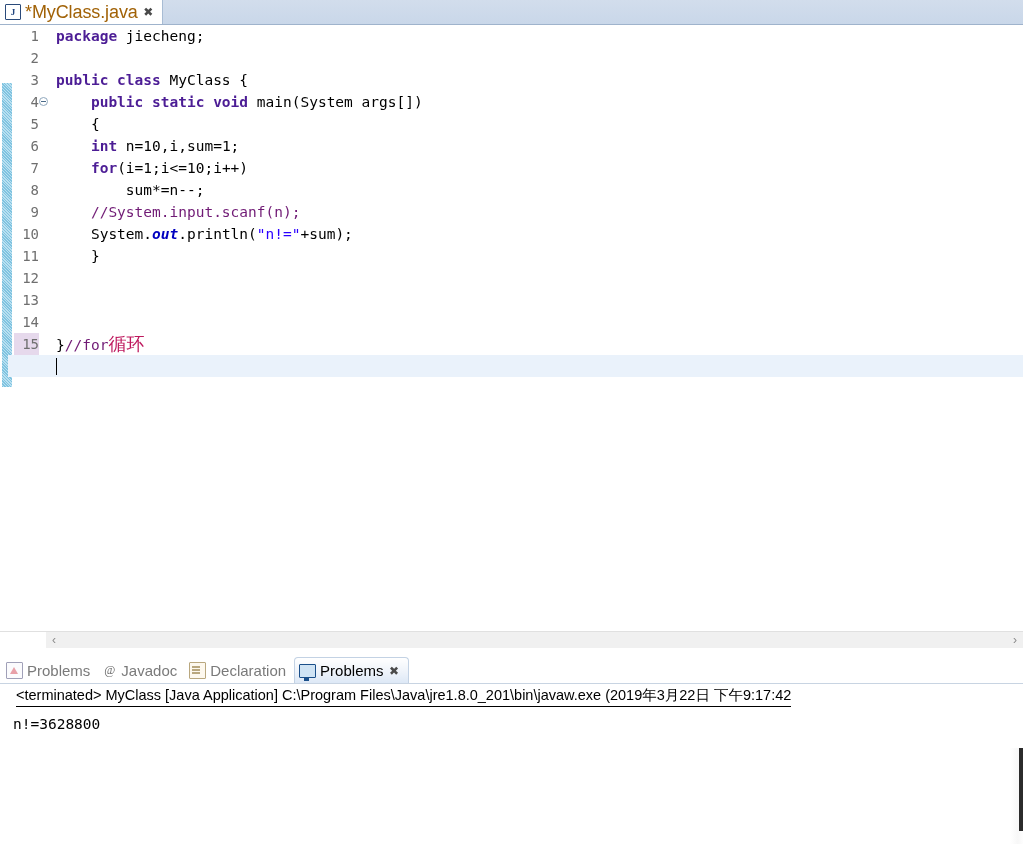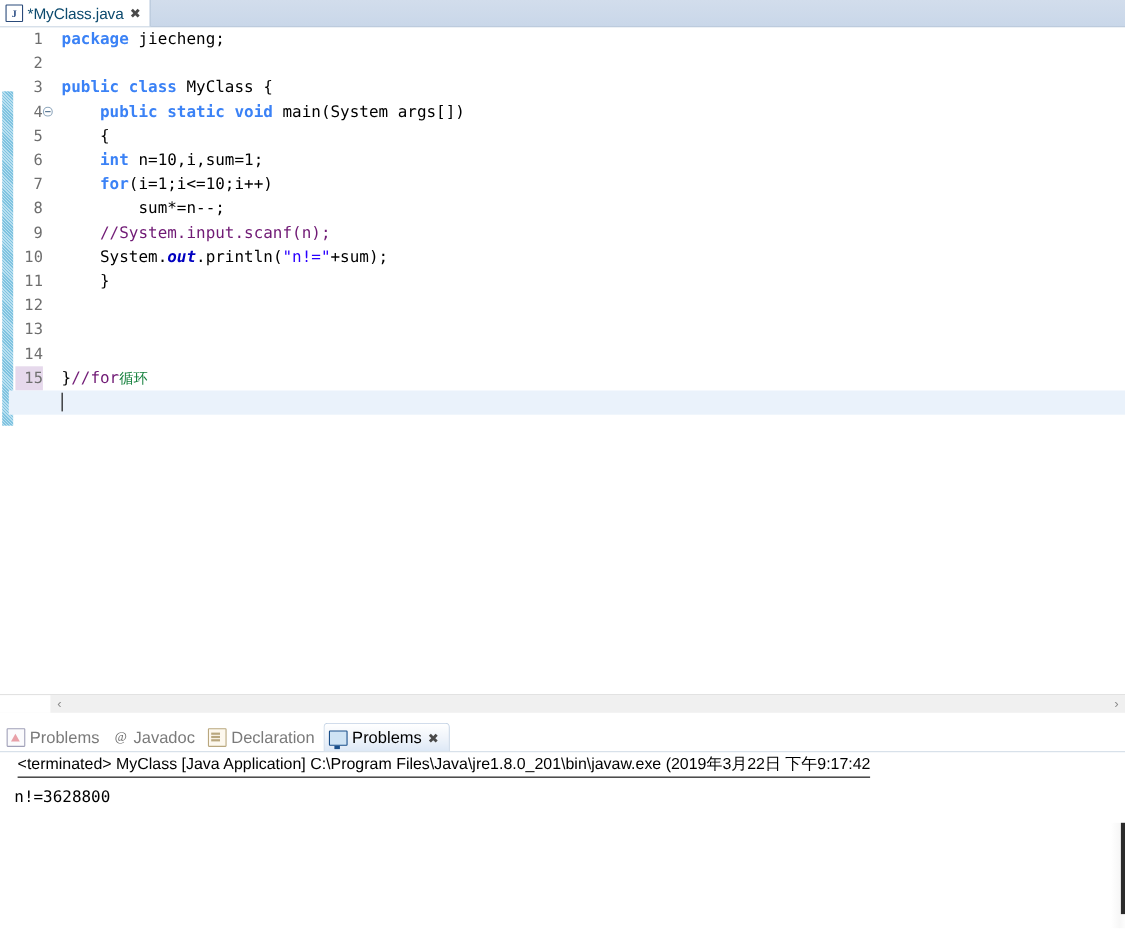--- a/index.html
+++ b/index.html
@@ -32,22 +32,22 @@
     align-items: center;
     gap: 4px;
     padding: 0 7px 0 5px;
     background: #ffffff;
     height: 100%;
     box-sizing: border-box;
     border-right: 1px solid #a8bcd4;
     cursor: default;
   }
   .editor-tab .tab-title {
-    font-size: 14px;
-    color: #0c4a6e;
+    font-size: 18px;
+    color: #a16207;
     white-space: nowrap;
     letter-spacing: -0.1px;
   }
   .java-icon {
     width: 14px;
     height: 14px;
     border: 1px solid #2a4a7a;
     background: #ffffff;
     border-radius: 1px;
     display: inline-flex;
@@ -158,26 +158,26 @@
     position: relative;
     padding-left: 2px;
   }
   .cl.current {
     background: #eaf2fb;
     margin-left: -46px;
     padding-left: 48px;
     width: 1023px;
     box-sizing: border-box;
   }
-  .kw { color: #3b82f6; font-weight: bold; }
+  .kw { color: #4c1d95; font-weight: bold; }
   .cmt { color: #701a75; }
   .str { color: #2a00ff; }
   .fld { color: #0000c0; font-weight: bold; font-style: italic; }
   .plain { color: #000000; }
-  .cn-cmt { font-family: Liberation Sans, sans-serif; color:#15803d; font-size: 13px;}
+  .cn-cmt { font-family: Liberation Sans, sans-serif; color:#be185d; font-size: 18px;}
   .caret {
     display: inline-block;
     width: 1px;
     height: 17px;
     background: #000;
     vertical-align: -4px;
     margin-left: 0px;
   }
 
   

